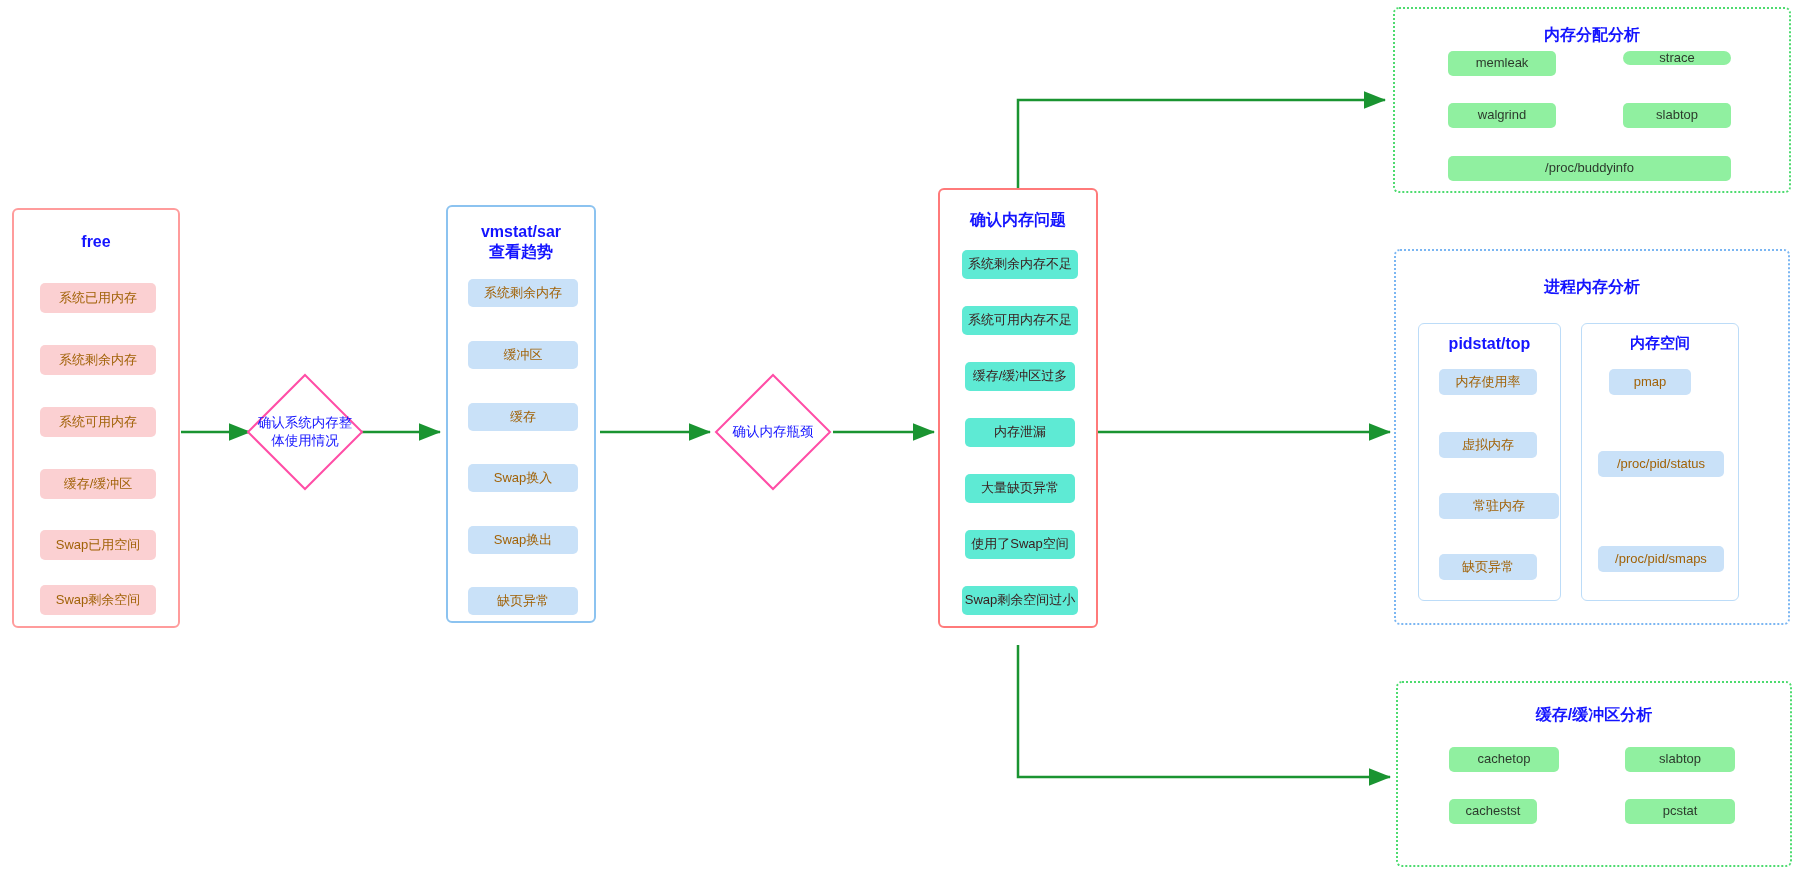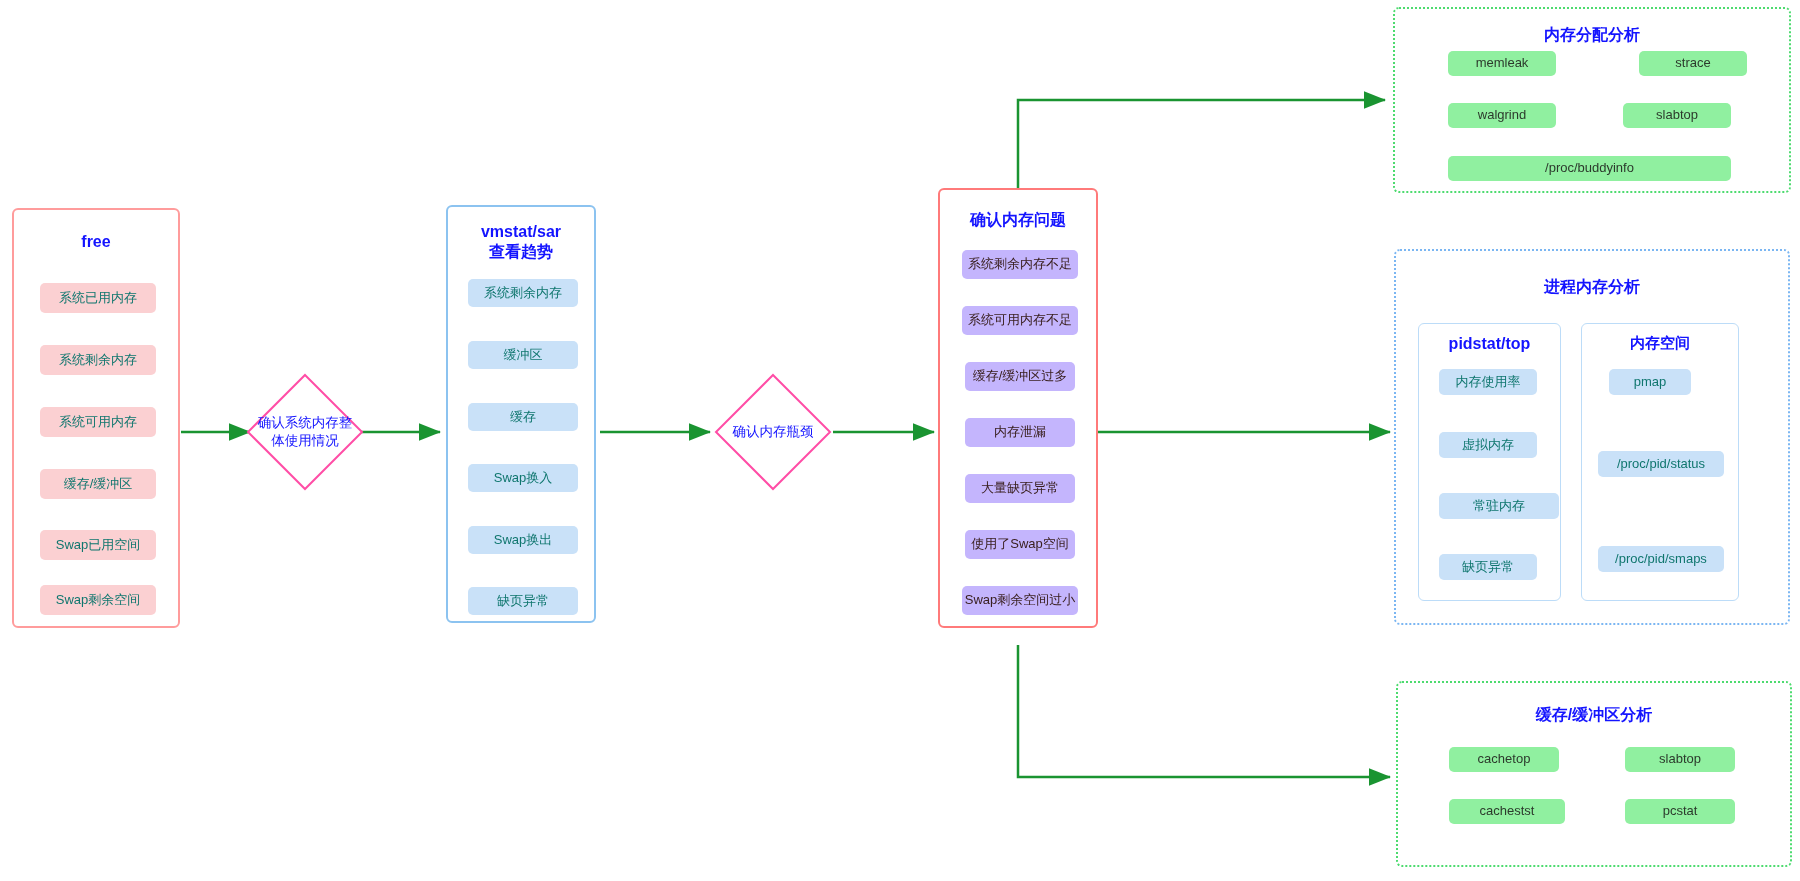--- a/index.html
+++ b/index.html
@@ -46,27 +46,27 @@
   .panel-solid-blue   { border: 1.5px solid #bcdcf8; }
 
   
   .chip {
     position: absolute;
     border-radius: 5px;
     display: flex;
     align-items: center;
     justify-content: center;
     font-size: 13px;
-    color: #0f766e;
+    color: #a16207;
     text-align: center;
     line-height: 1.1;
   }
   .chip-pink  { background: #fbd0d2; }
   .chip-blue  { background: #c9e1f8; }
-  .chip-red   { background: #c4b5fd; color: #3a2020; }
+  .chip-red   { background: #5eead4; color: #3a2020; }
   .chip-green { background: #90f0a0; color: #2c3a2c; }
 
   
   .diamond-wrap {
     position: absolute;
     display: flex;
     align-items: center;
     justify-content: center;
   }
   .diamond-shape {
@@ -153,21 +153,21 @@
     <div class="chip chip-red" style="left:25px; top:172px; width:110px; height:29px;">缓存/缓冲区过多</div>
     <div class="chip chip-red" style="left:25px; top:228px; width:110px; height:29px;">内存泄漏</div>
     <div class="chip chip-red" style="left:25px; top:284px; width:110px; height:29px;">大量缺页异常</div>
     <div class="chip chip-red" style="left:25px; top:340px; width:110px; height:29px;">使用了Swap空间</div>
     <div class="chip chip-red" style="left:22px; top:396px; width:116px; height:29px;">Swap剩余空间过小</div>
   </div>
 
   <div class="panel panel-dashed-green" style="left:1393px; top:7px; width:398px; height:186px;">
     <div class="panel-title" style="margin-top:16px; font-size:16px;">内存分配分析</div>
     <div class="chip chip-green" style="left:53px; top:42px; width:108px; height:25px;">memleak</div>
-    <div class="chip chip-green" style="left:244px; top:42px; width:108px; height:25px;">strace</div>
+    <div class="chip chip-green" style="left:228px; top:42px; width:108px; height:14px;border-radius:10px;">strace</div>
     <div class="chip chip-green" style="left:53px; top:94px; width:108px; height:25px;">walgrind</div>
     <div class="chip chip-green" style="left:228px; top:94px; width:108px; height:25px;">slabtop</div>
     <div class="chip chip-green" style="left:53px; top:147px; width:283px; height:25px;">/proc/buddyinfo</div>
   </div>
 
   <div class="panel panel-dashed-blue" style="left:1394px; top:249px; width:396px; height:376px;">
     <div class="panel-title" style="margin-top:26px; font-size:16px;">进程内存分析</div>
 
     <div class="panel panel-solid-blue" style="left:22px; top:72px; width:143px; height:278px;">
       <div class="panel-title" style="margin-top:10px; font-size:16px;">pidstat/top</div>
@@ -182,17 +182,17 @@
       <div class="chip chip-blue" style="left:27px; top:45px; width:82px; height:26px;">pmap</div>
       <div class="chip chip-blue" style="left:16px; top:127px; width:126px; height:26px;">/proc/pid/status</div>
       <div class="chip chip-blue" style="left:16px; top:222px; width:126px; height:26px;">/proc/pid/smaps</div>
     </div>
   </div>
 
   <div class="panel panel-dashed-green" style="left:1396px; top:681px; width:396px; height:186px;">
     <div class="panel-title" style="margin-top:22px; font-size:16px;">缓存/缓冲区分析</div>
     <div class="chip chip-green" style="left:51px; top:64px; width:110px; height:25px;">cachetop</div>
     <div class="chip chip-green" style="left:227px; top:64px; width:110px; height:25px;">slabtop</div>
-    <div class="chip chip-green" style="left:51px; top:116px; width:116px; height:25px;">cachestst</div>
+    <div class="chip chip-green" style="left:51px; top:116px; width:88px; height:25px;">cachestst</div>
     <div class="chip chip-green" style="left:227px; top:116px; width:110px; height:25px;">pcstat</div>
   </div>
 
 </div>
 
 </body></html>

